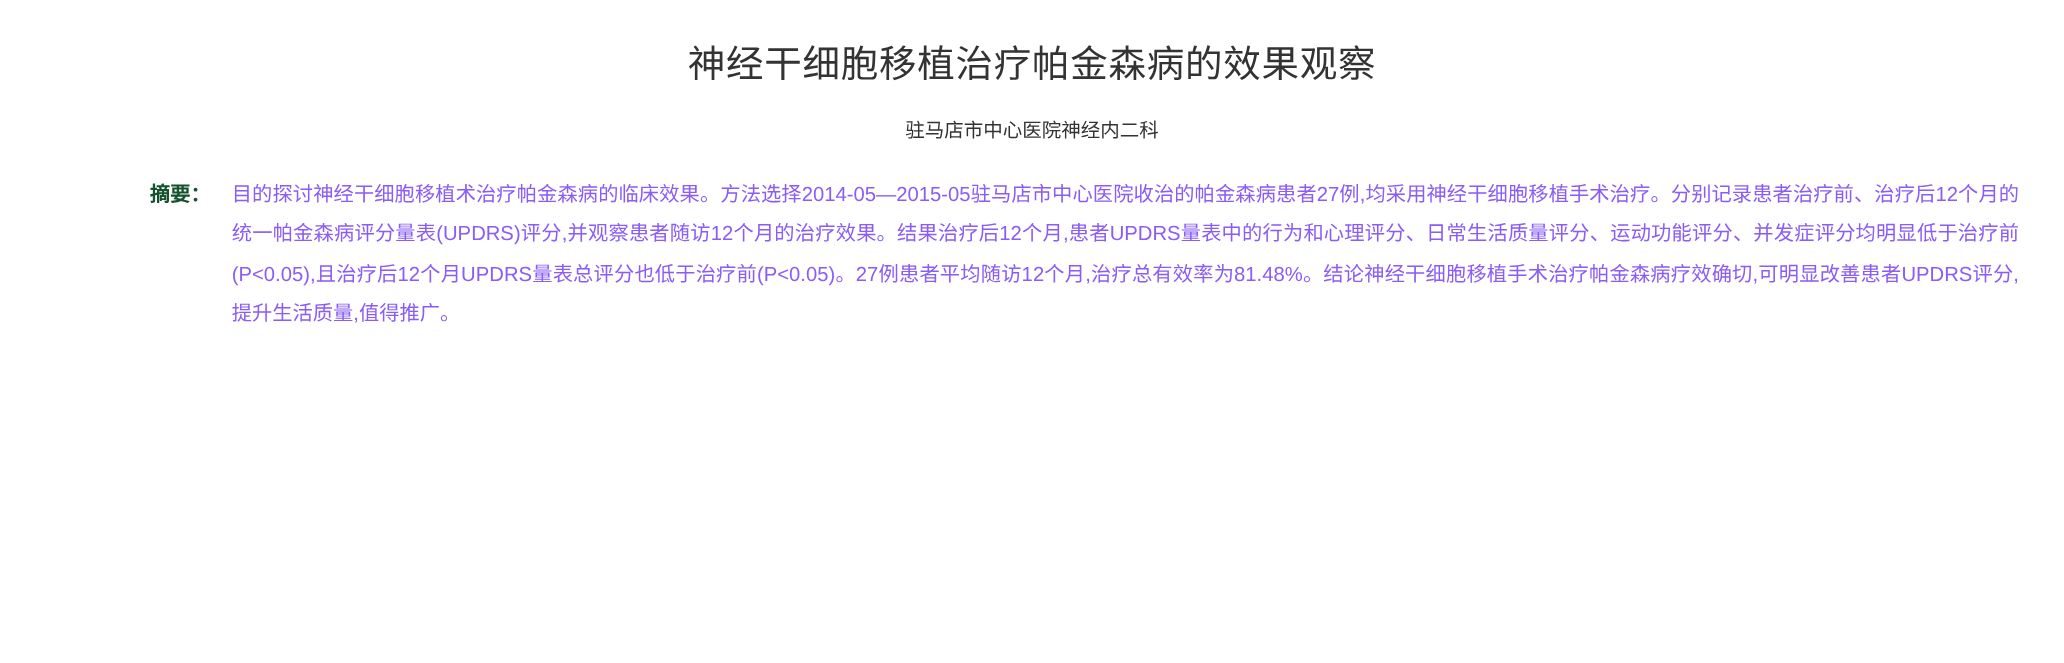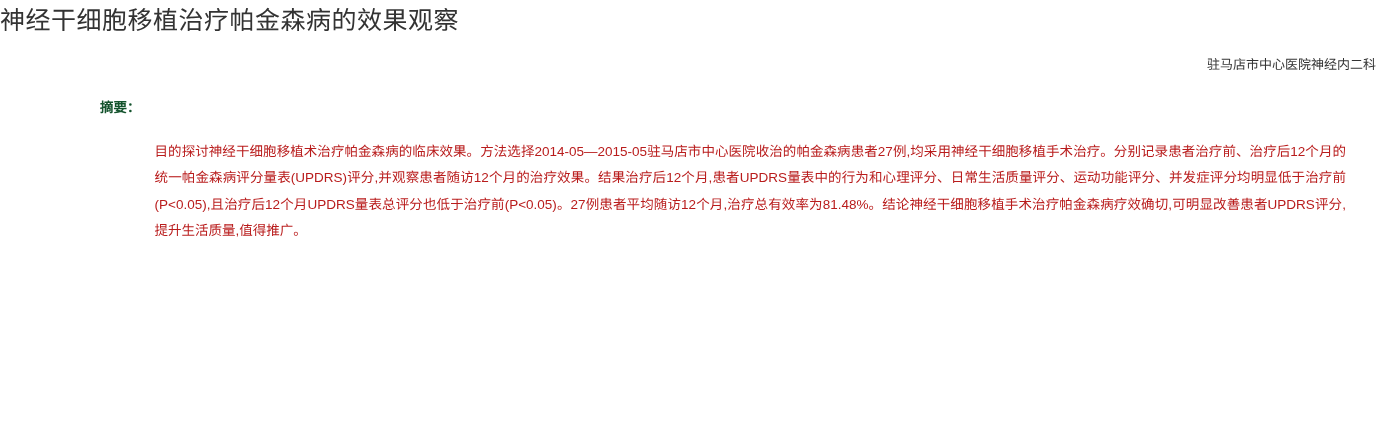--- a/index.html
+++ b/index.html
@@ -14,34 +14,36 @@
     color: #333333;
     overflow: hidden;
   }
   .page {
     width: 1376px;
     height: 442px;
     position: relative;
     box-sizing: border-box;
   }
   .title {
+    text-align: center;
     font-size: 25px;
     color: #333333;
     font-weight: normal;
     margin: 0;
+    padding-top: 22px;
     letter-spacing: 0.5px;
   }
   .author {
     text-align: center;
     font-size: 13px;
     color: #333333;
     margin-top: 40px;
   }
   .affiliation {
-    text-align: right;
+    text-align: center;
     font-size: 13px;
     color: #333333;
     margin-top: 18px;
   }
   .meta-block {
     margin-top: 22px;
     padding-left: 100px;
     padding-right: 30px;
   }
   .row {
@@ -52,25 +54,24 @@
   .row-label {
     font-size: 13.5px;
     font-weight: bold;
     color: #14532d;
     white-space: nowrap;
     flex: 0 0 auto;
     line-height: 1.95;
   }
   .row-value {
     font-size: 13.5px;
-    color: #b91c1c;
+    color: #8b5cf6;
     line-height: 1.95;
     margin-left: 14px;
     flex: 1 1 auto;
-    margin-top: 44px;
   }
   .abstract-row .row-value {
     text-align: justify;
     text-justify: inter-ideograph;
     max-width: 1232px;
   }
   .keywords .row-value,
   .fund .row-value,
   .series .row-value,
   .topic .row-value,

